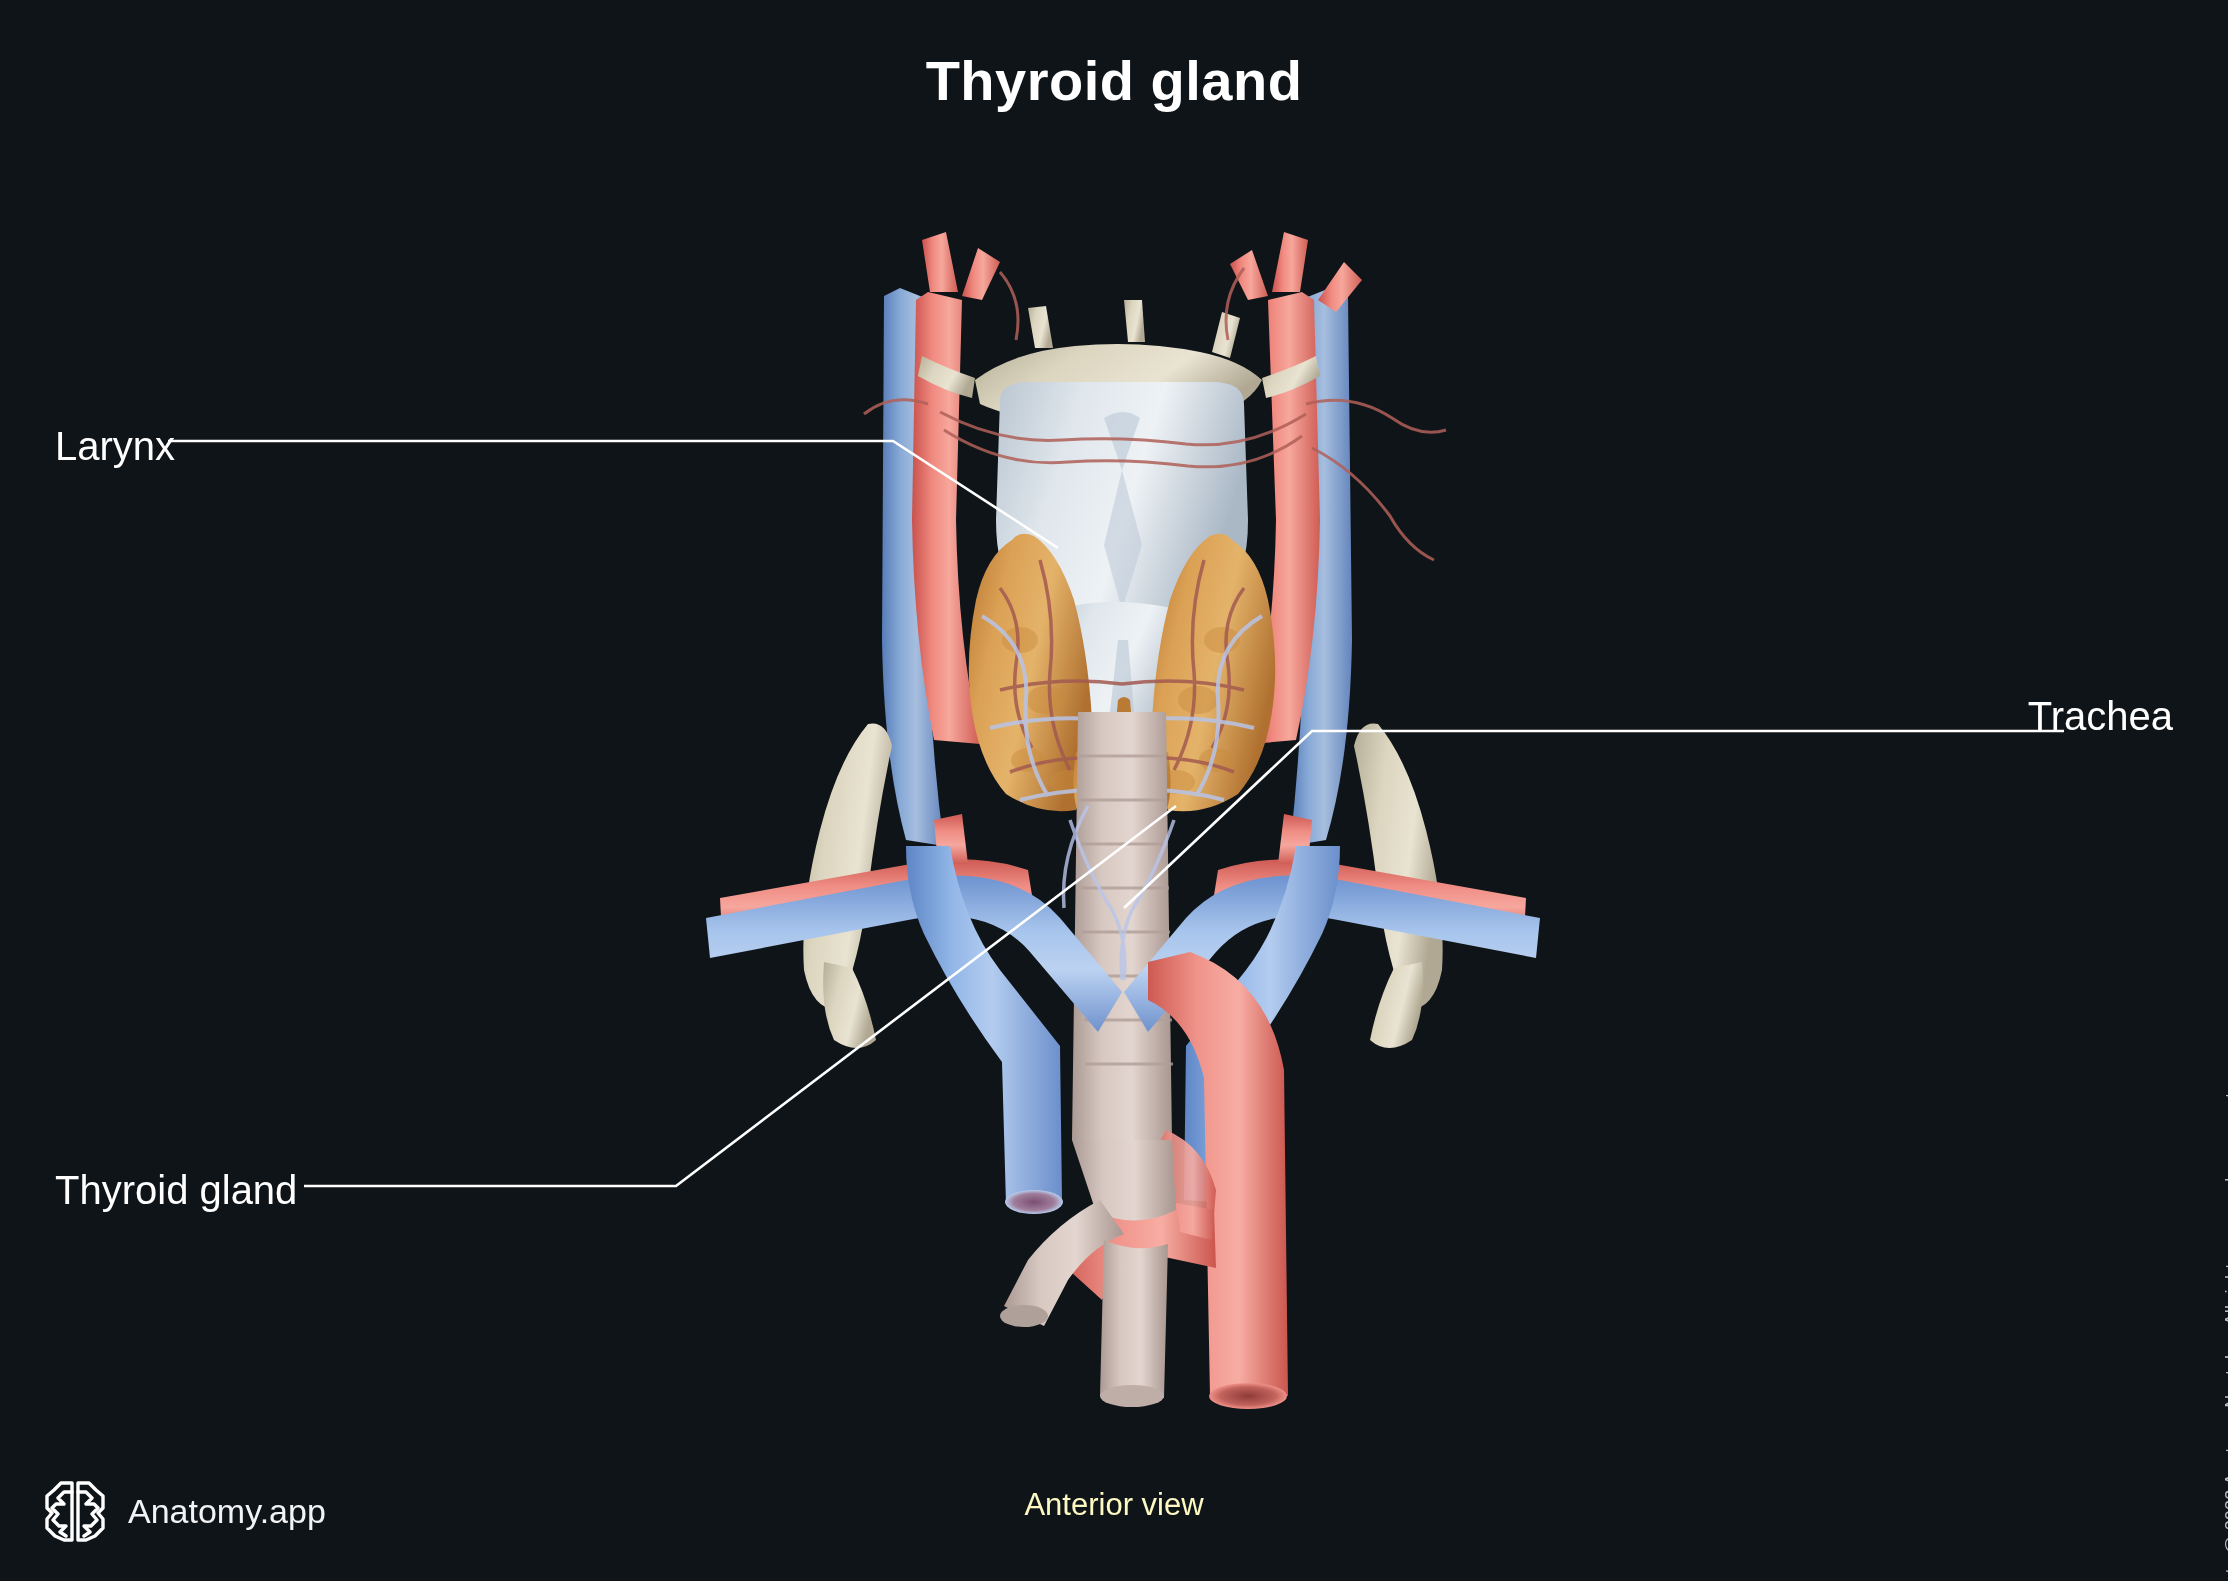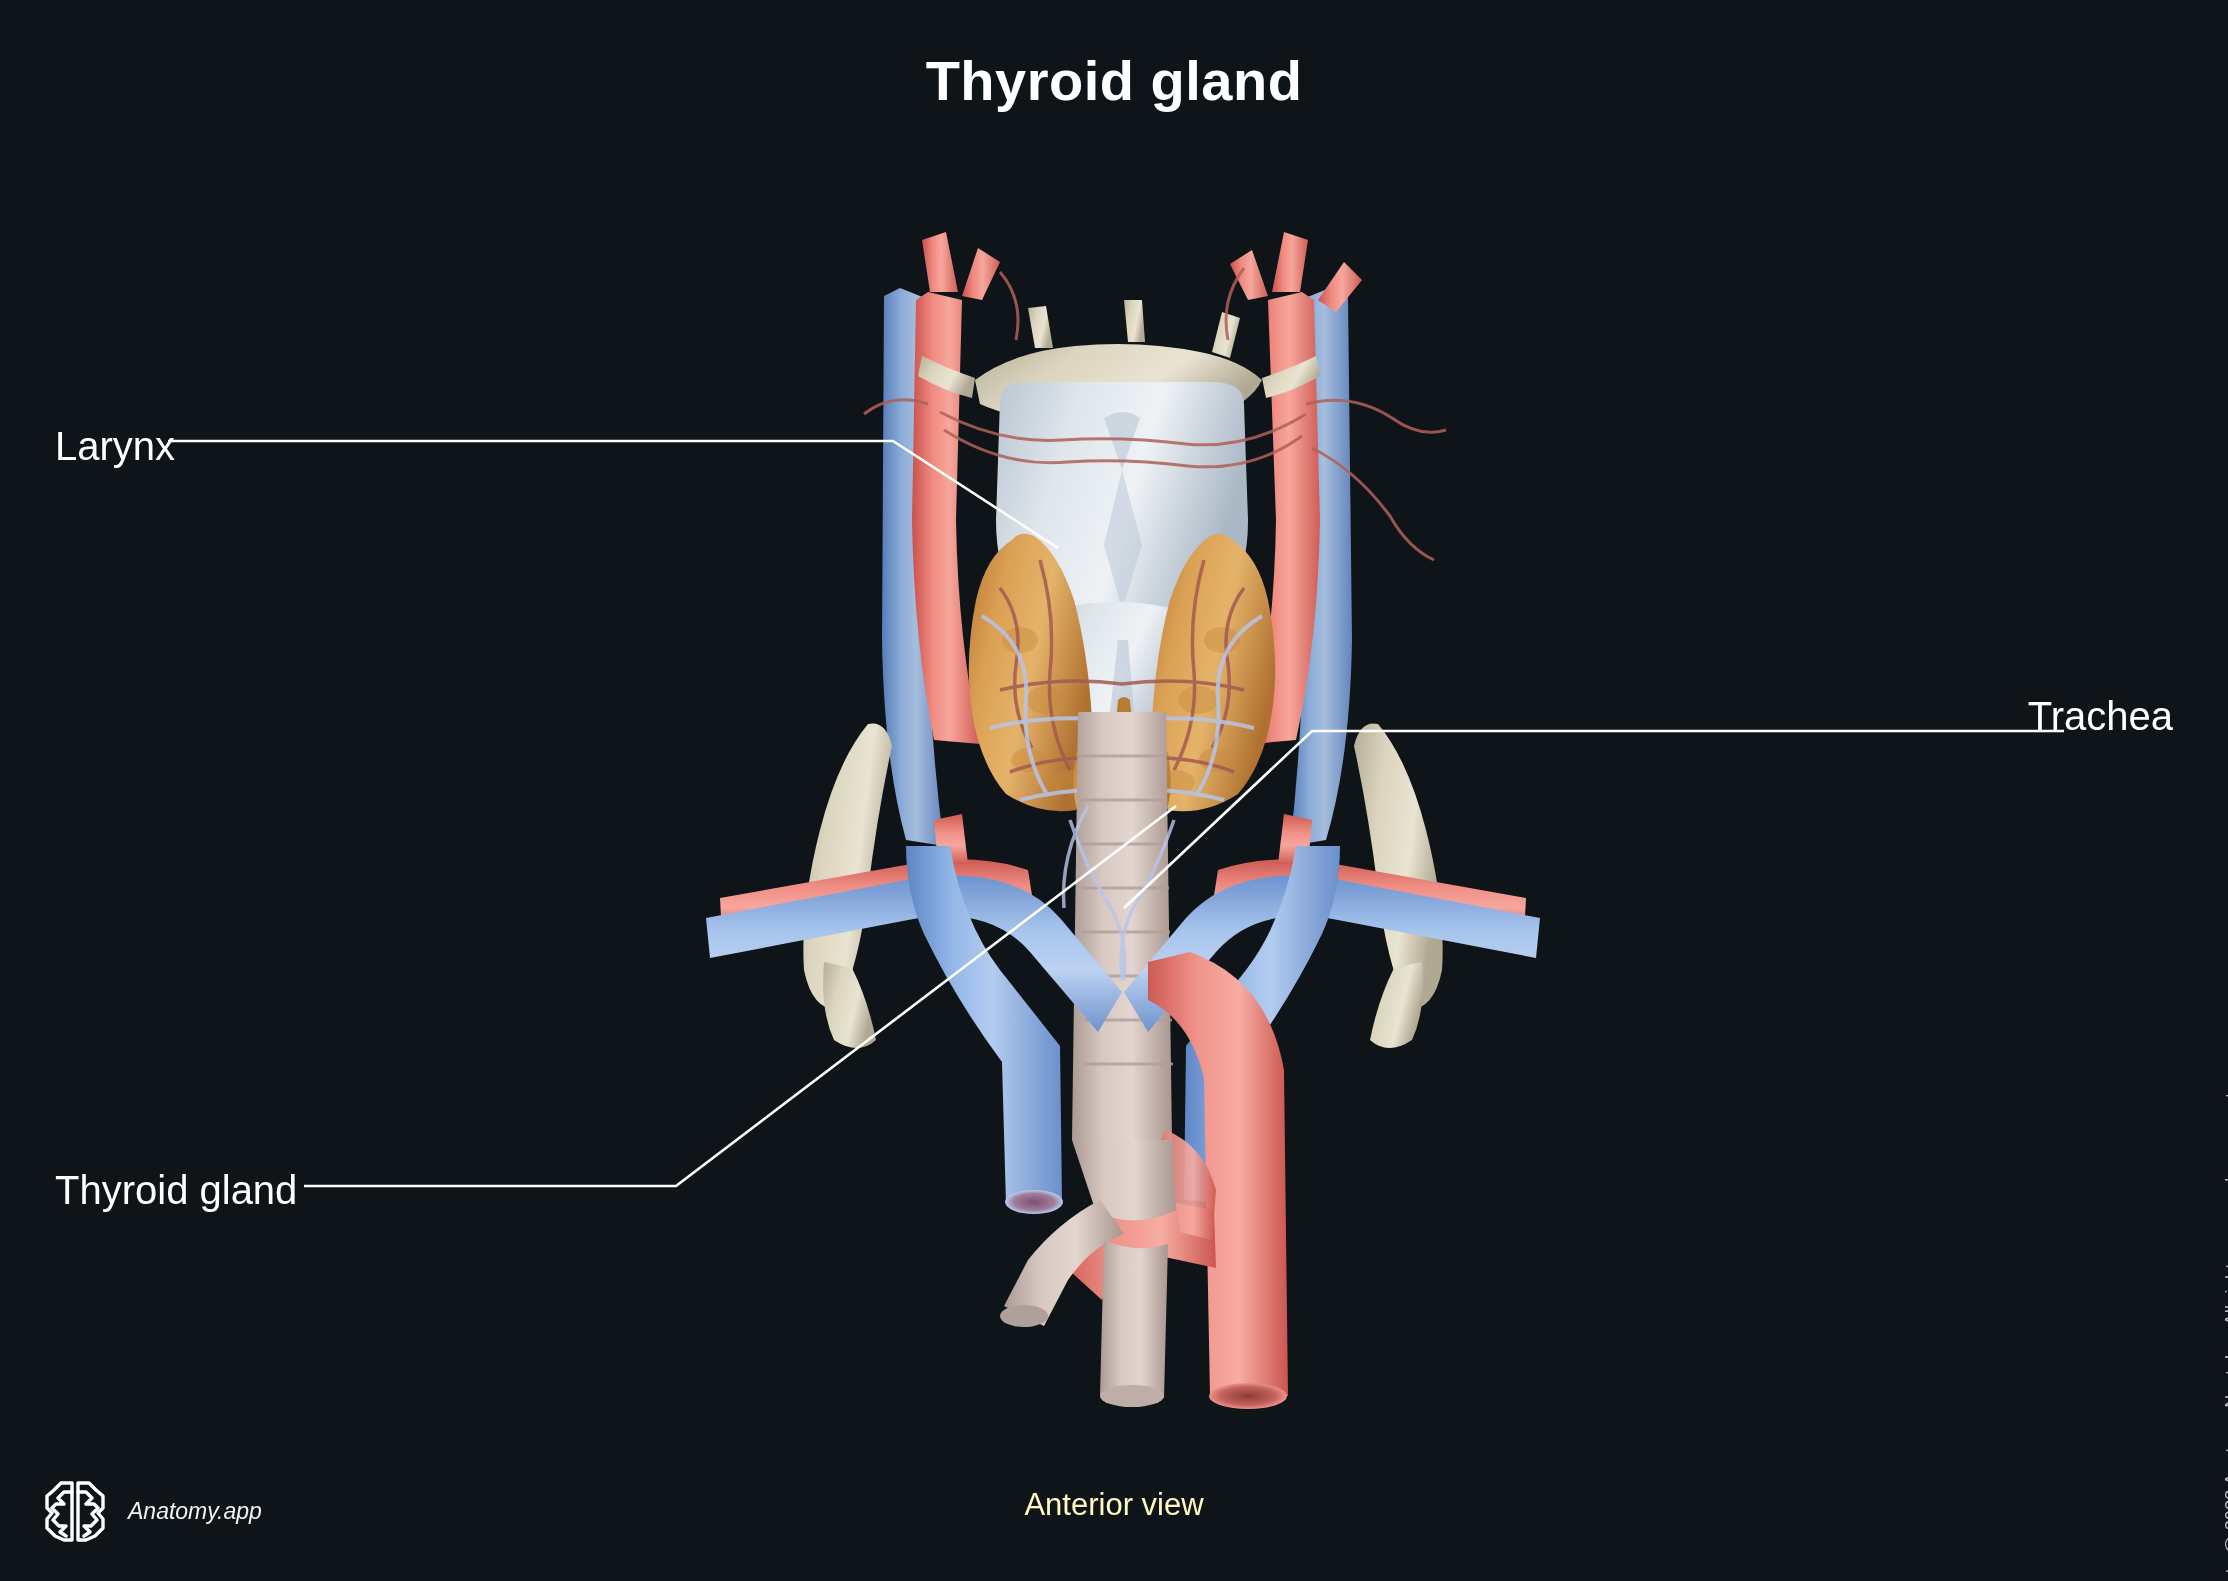--- a/index.html
+++ b/index.html
@@ -45,21 +45,21 @@
     right:6px; top:400px;
     transform-origin:100% 0;
     transform:rotate(-90deg) translate(-100%, 0);
     font-size:18px; color:#b9bdc2;
     white-space:nowrap;
     letter-spacing:0.2px;
   }
 
   
   #logo { position:absolute; left:44px; top:1478px; display:flex; align-items:center; gap:22px; }
-  #logo-text { font-size:23px; color:#f2f3f4; font-weight:400;font-style:italic; }
+  #logo-text { font-size:34px; color:#f2f3f4; font-weight:400; }
 
   
   #figure { position:absolute; left:0; top:0; width:2228px; height:1581px; }
 </style>
 </head>
 <body>
 
 <div id="stage">
 
   <svg id="figure" viewBox="0 0 2228 1581">

